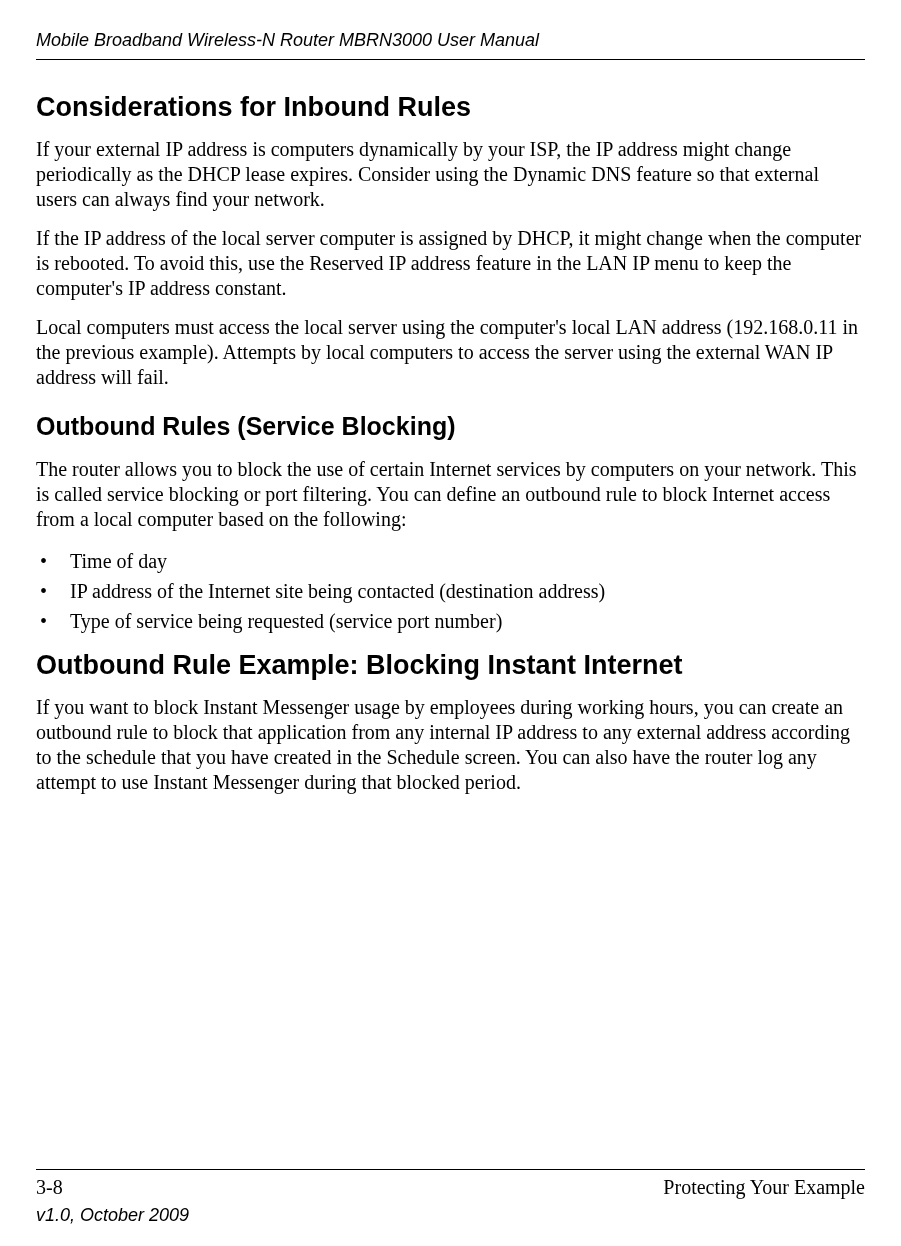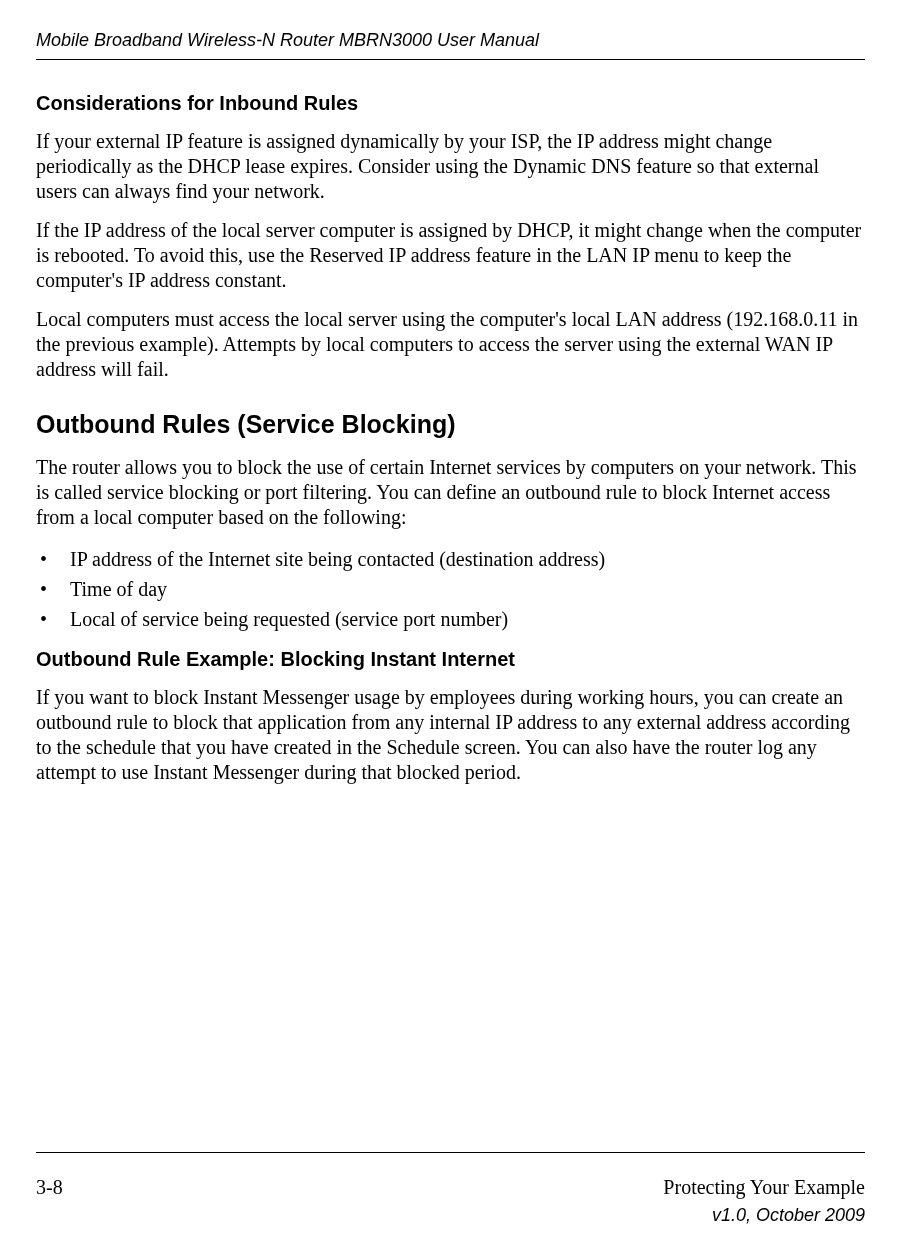--- a/index.html
+++ b/index.html
@@ -22,29 +22,29 @@
       font-family: Arial, Helvetica, sans-serif;
       font-style: italic;
       font-size: 18px;
       padding-bottom: 8px;
       border-bottom: 1.5px solid #000;
       margin-bottom: 32px;
     }
     .h3 {
       font-family: Arial, Helvetica, sans-serif;
       font-weight: bold;
-      font-size: 20px;
+      font-size: 27px;
       margin-bottom: 14px;
     }
     .h2 {
       font-family: Arial, Helvetica, sans-serif;
       font-weight: bold;
       font-size: 25px;
       margin-bottom: 16px;
-      margin-top: 28px;
+      margin-top: 22px;
     }
     .body-text {
       font-size: 20px;
       line-height: 1.25;
       margin-bottom: 14px;
       text-align: left;
     }
     .bullet-list {
       list-style: none;
       margin-bottom: 14px;
@@ -59,56 +59,56 @@
       content: "•";
       position: absolute;
       left: 4px;
       top: 0;
     }
     .content {
       flex: 1;
     }
     .footer {
       border-top: 1.5px solid #000;
-      padding-top: 23px;
+      padding-top: 6px;
       font-family: "Times New Roman", Times, serif;
     }
     .footer-top {
       display: flex;
       justify-content: space-between;
       font-size: 20px;
       margin-bottom: 6px;
     }
     .footer-bottom {
-      text-align: right;
+      text-align: left;
       font-family: Arial, Helvetica, sans-serif;
       font-style: italic;
       font-size: 18px;
     }
   </style>
 </head>
 <body>
 
 <div class="header">
   <span>Mobile Broadband Wireless-N Router MBRN3000 User Manual</span>
 </div>
 
 <div class="content">
 
   <div class="h3">Considerations for Inbound Rules</div>
-  <p class="body-text">If your external IP feature is assigned dynamically by your ISP, the IP address might change periodically as the DHCP lease expires. Consider using the Dynamic DNS feature so that external users can always find your network.</p>
+  <p class="body-text">If your external IP address is computers dynamically by your ISP, the IP address might change periodically as the DHCP lease expires. Consider using the Dynamic DNS feature so that external users can always find your network.</p>
   <p class="body-text">If the IP address of the local server computer is assigned by DHCP, it might change when the computer is rebooted. To avoid this, use the Reserved IP address feature in the LAN IP menu to keep the computer's IP address constant.</p>
   <p class="body-text">Local computers must access the local server using the computer's local LAN address (192.168.0.11 in the previous example). Attempts by local computers to access the server using the external WAN IP address will fail.</p>
 
   <div class="h2">Outbound Rules (Service Blocking)</div>
   <p class="body-text">The router allows you to block the use of certain Internet services by computers on your network. This is called service blocking or port filtering. You can define an outbound rule to block Internet access from a local computer based on the following:</p>
   <ul class="bullet-list">
+    <li>Time of day</li>
     <li>IP address of the Internet site being contacted (destination address)</li>
-    <li>Time of day</li>
-    <li>Local of service being requested (service port number)</li>
+    <li>Type of service being requested (service port number)</li>
   </ul>
 
   <div class="h3">Outbound Rule Example: Blocking Instant Internet</div>
   <p class="body-text">If you want to block Instant Messenger usage by employees during working hours, you can create an outbound rule to block that application from any internal IP address to any external address according to the schedule that you have created in the Schedule screen. You can also have the router log any attempt to use Instant Messenger during that blocked period.</p>
 
 </div>
 
 <div class="footer">
   <div class="footer-top">
     <span>3-8</span>

